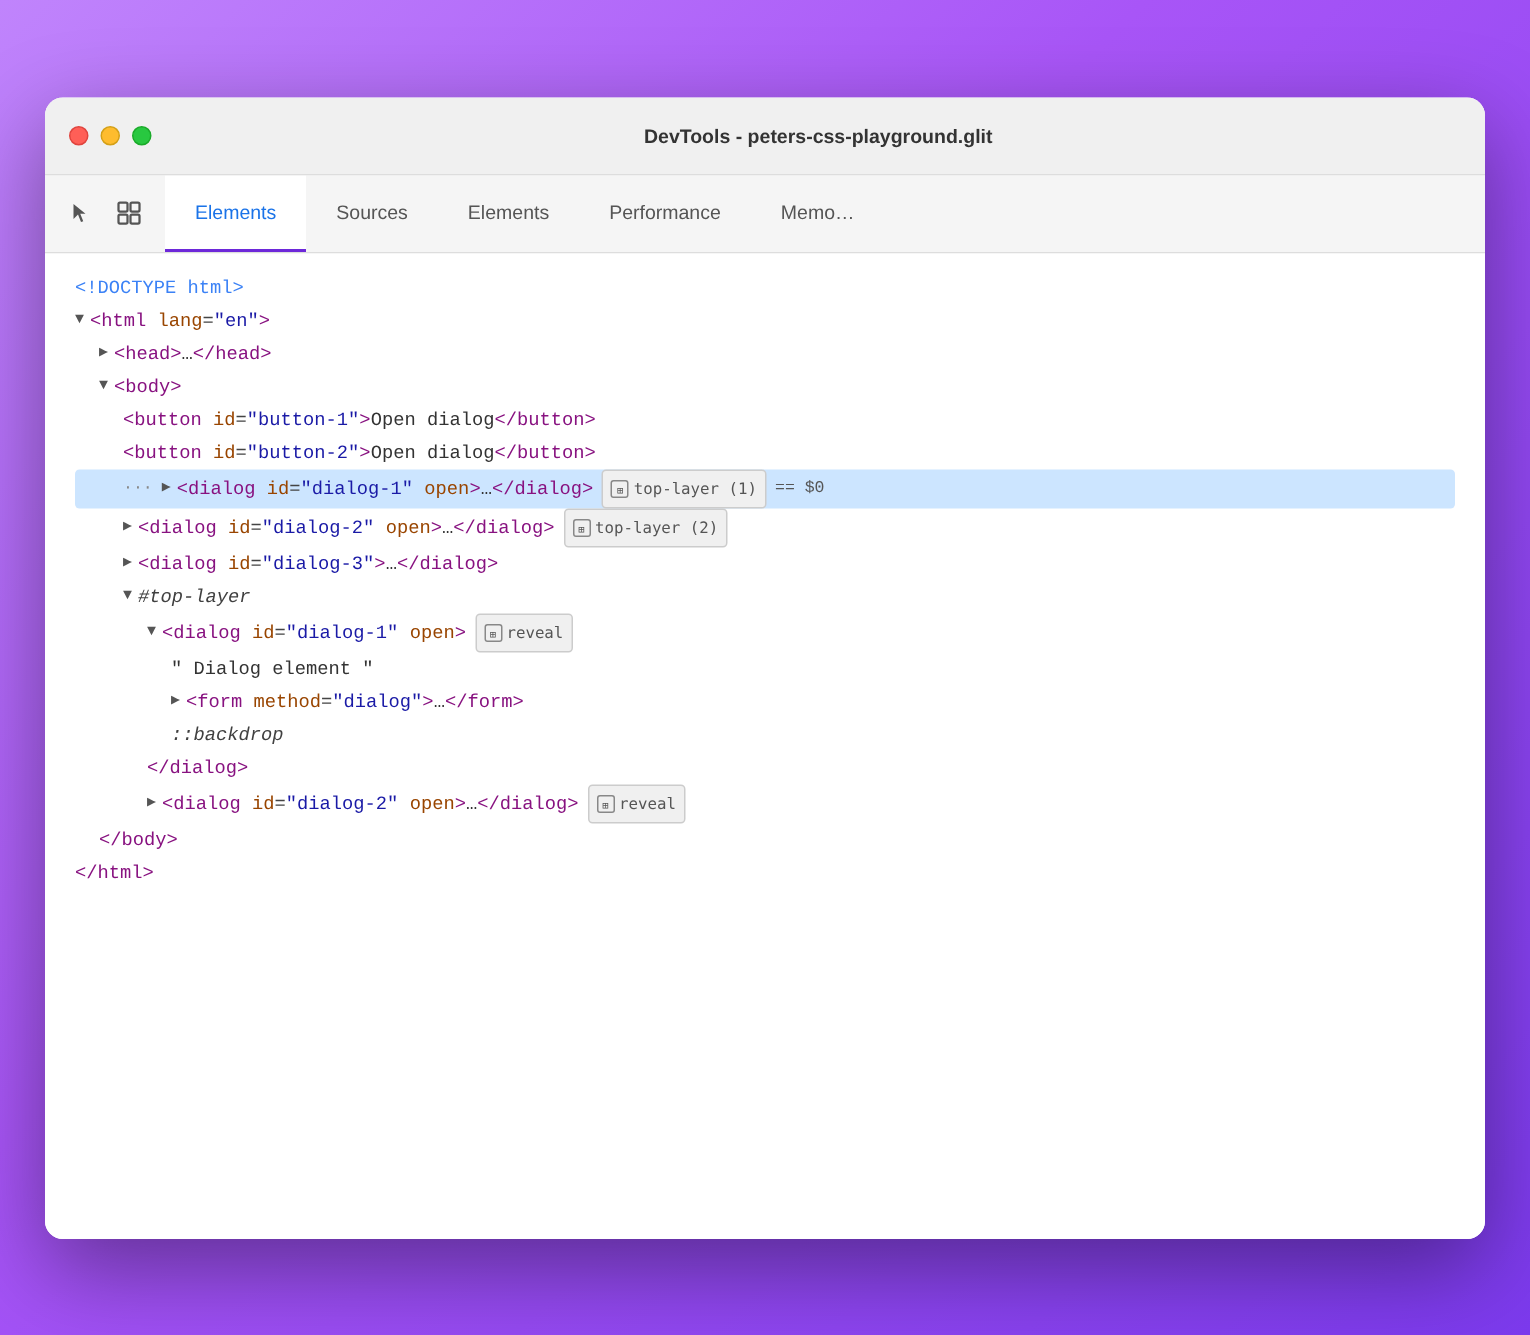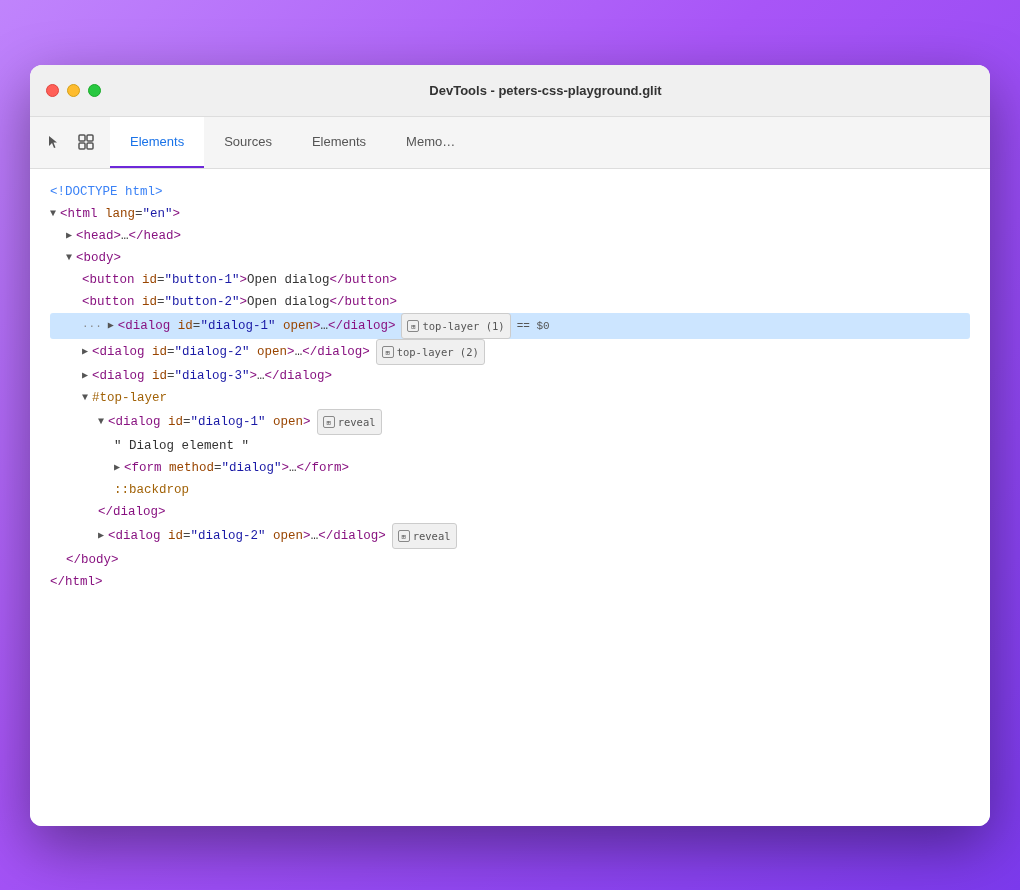--- a/index.html
+++ b/index.html
@@ -148,21 +148,21 @@
     .indent-2 { padding-left: 32px; }
     .indent-3 { padding-left: 48px; }
     .indent-4 { padding-left: 64px; }
 
     .tag { color: #881280; }
     .attr-name { color: #994500; text-align: center; }
     .attr-value { color: #1a1aa6; }
     .comment { color: #3b82f6; }
     .text-content { color: #333; }
     .punctuation { color: #444; }
-    .pseudo { color: #a16207; }
+    .pseudo { color: #404040; font-style: italic; }
 
     .badge {
       display: inline-flex;
       align-items: center;
       background: #f0f0f0;
       border: 1px solid #ccc;
       border-radius: 3px;
       padding: 1px 5px;
       font-size: 10.5px;
       color: #555;
@@ -215,20 +215,21 @@
           <rect x="1" y="1" width="6" height="6" rx="1" stroke="#555" stroke-width="1.5" fill="none"></rect>
           <rect x="9" y="1" width="6" height="6" rx="1" stroke="#555" stroke-width="1.5" fill="none"></rect>
           <rect x="1" y="9" width="6" height="6" rx="1" stroke="#555" stroke-width="1.5" fill="none"></rect>
           <rect x="9" y="9" width="6" height="6" rx="1" stroke="#555" stroke-width="1.5" fill="none"></rect>
         </svg>
       </div>
     </div>
     <div class="tab active">Elements</div>
     <div class="tab">Sources</div>
     <div class="tab">Elements</div>
+    <div class="tab">Performance</div>
     <div class="tab">Memo…</div>
   </div>
 
   <div class="dom-content">
 
     <div class="dom-line indent-0">
       <span class="comment">&lt;!DOCTYPE html&gt;</span>
     </div>
 
     <div class="dom-line indent-0">

